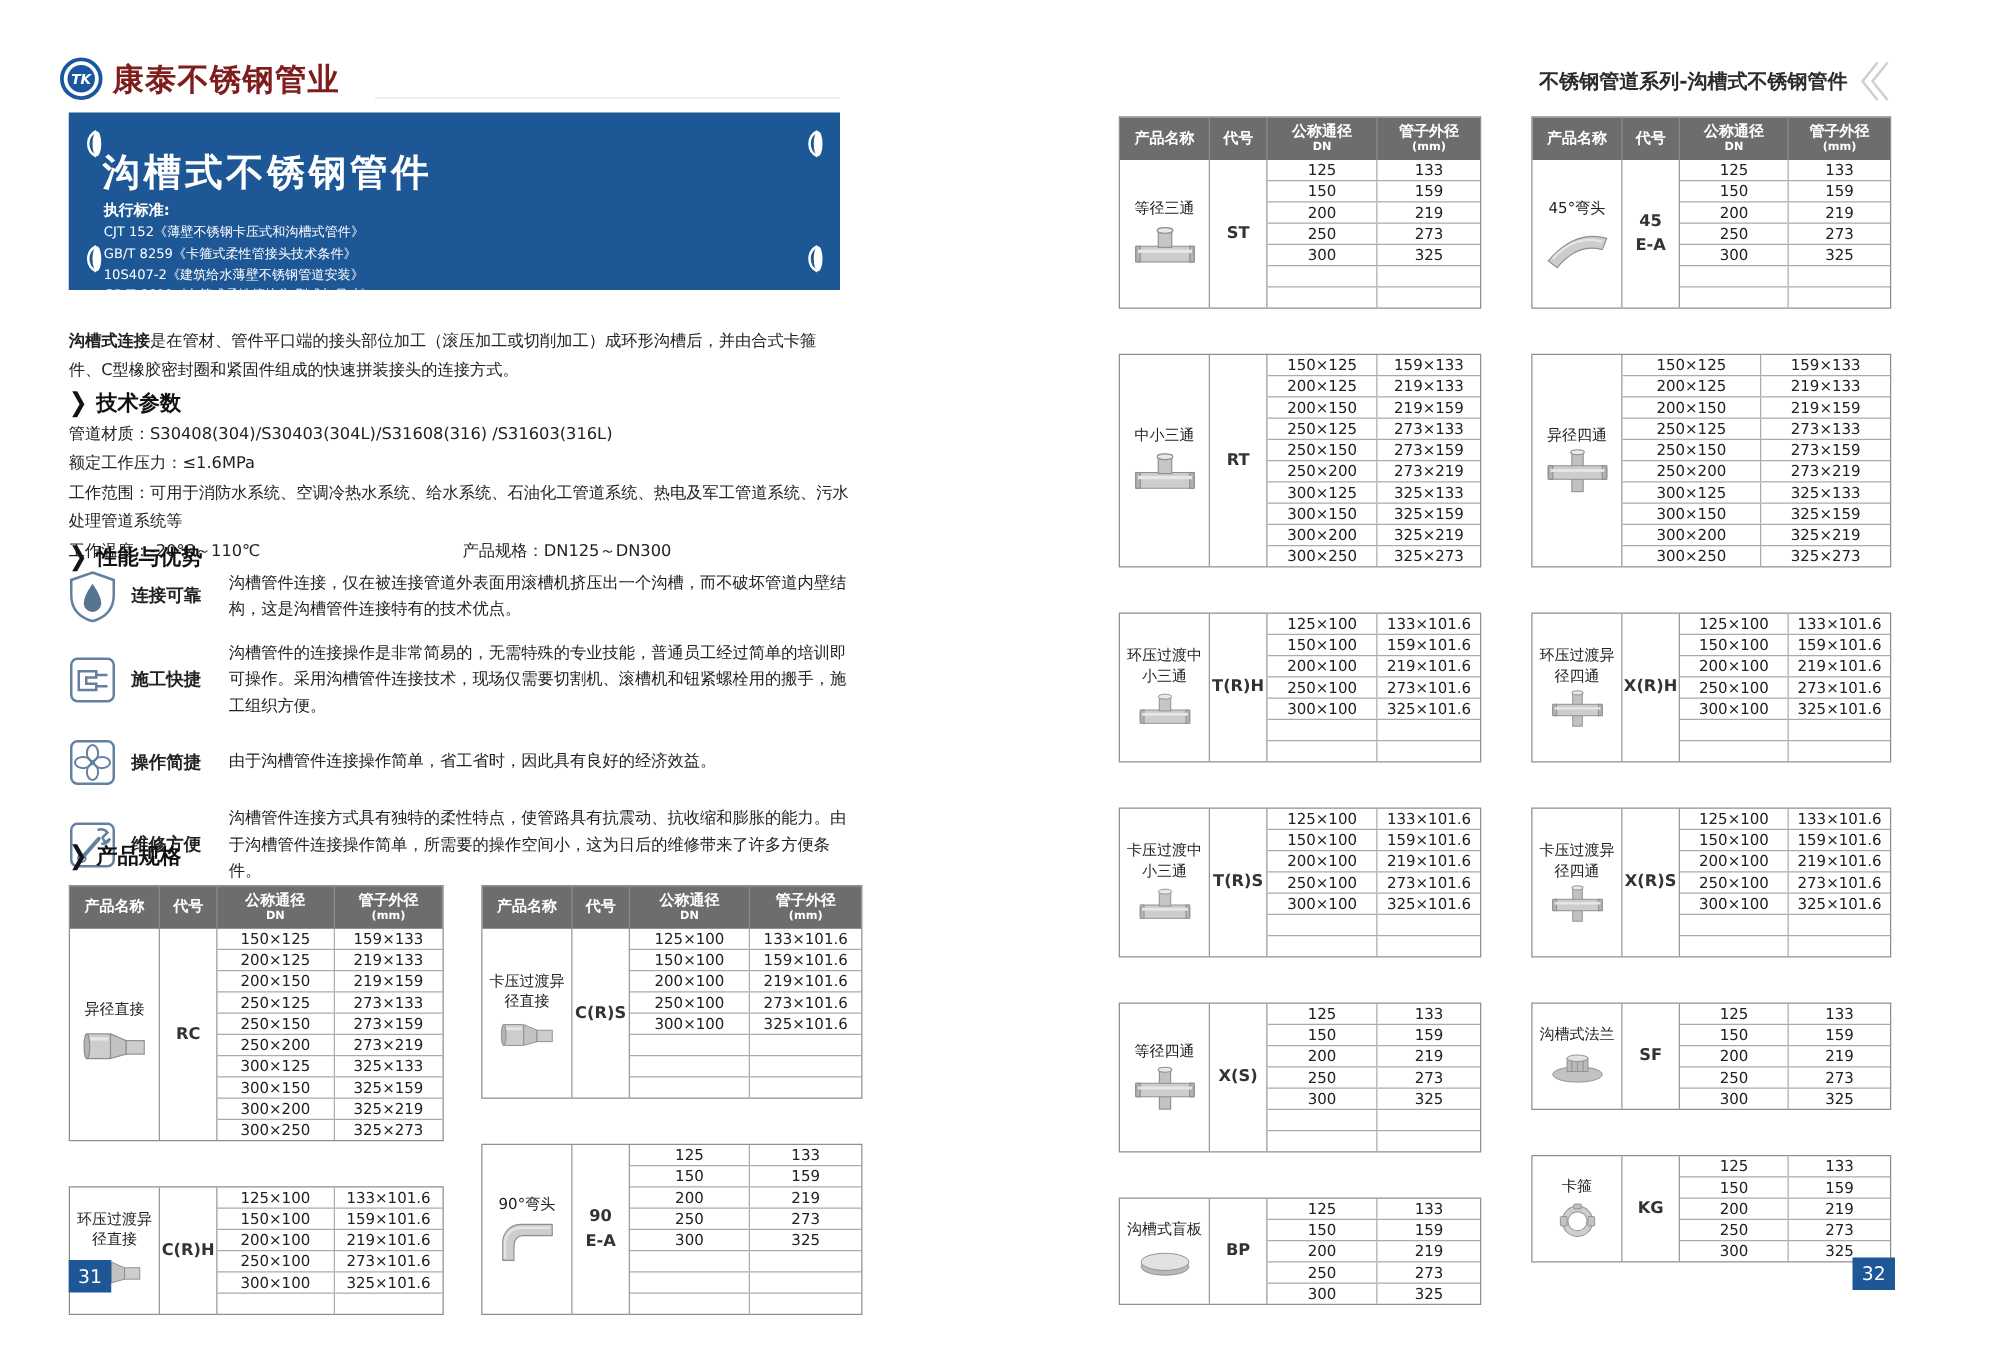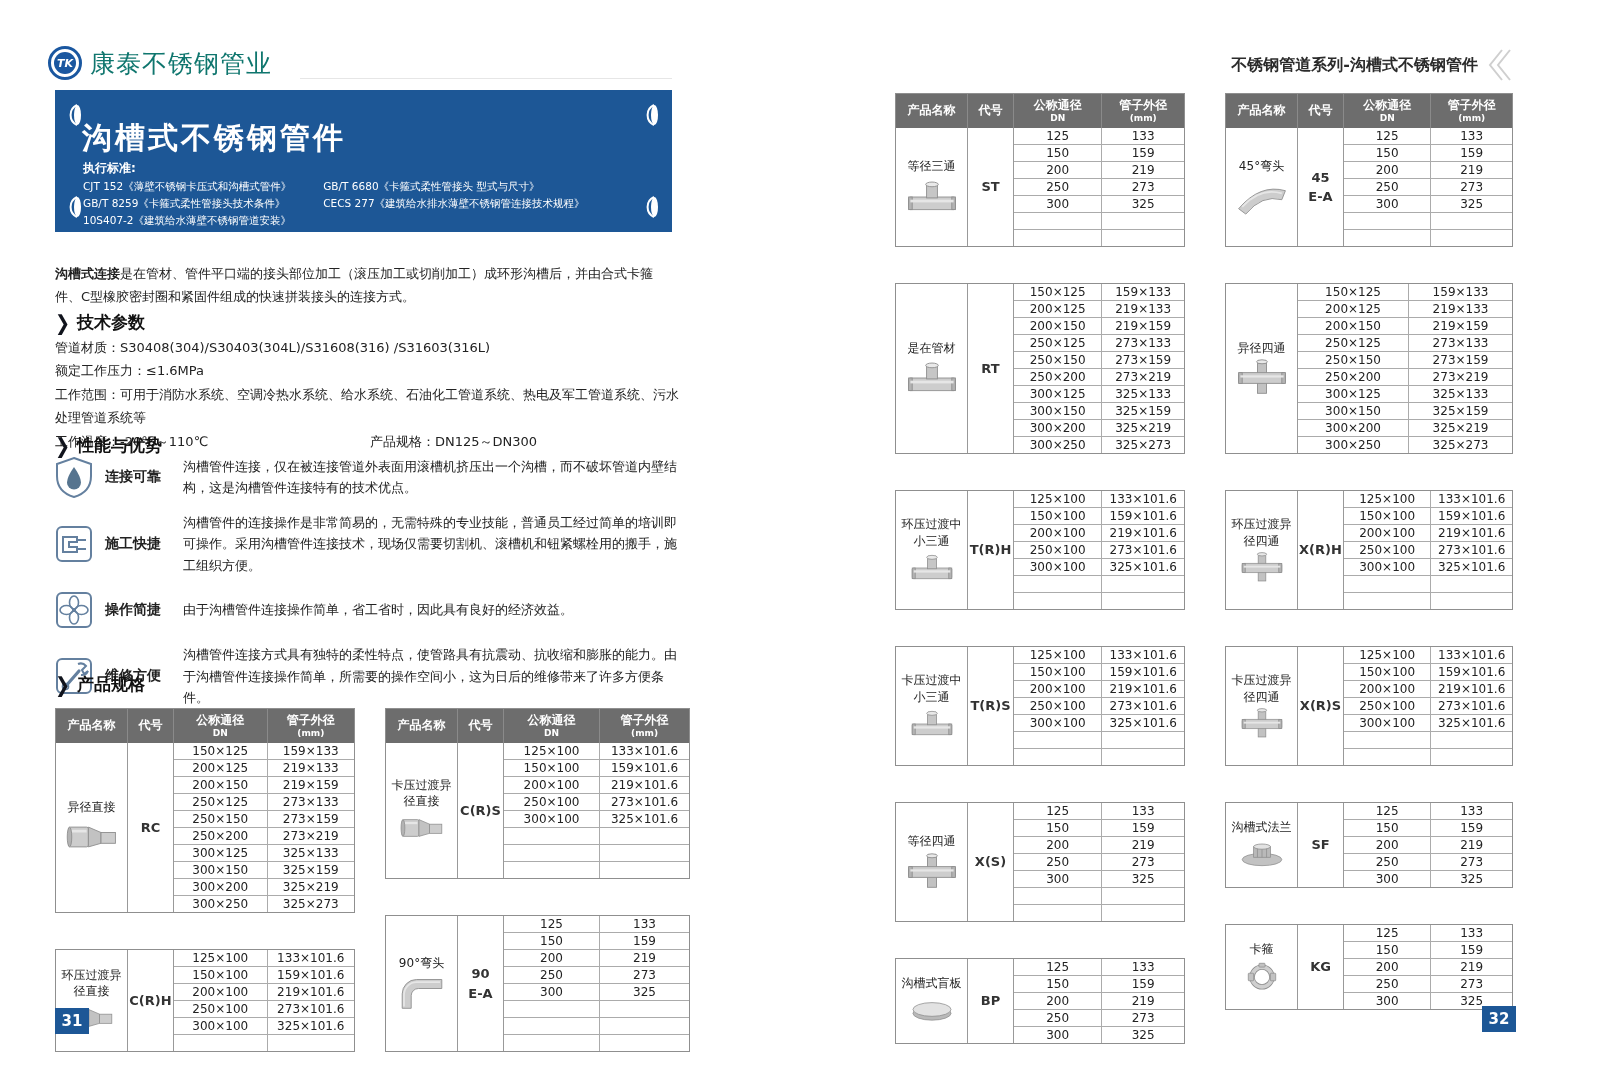--- a/index.html
+++ b/index.html
@@ -4,27 +4,27 @@
 <style>
   html,body{margin:0;padding:0;background:#fff;}
   .page{position:relative;width:1600px;height:1086px;background:#fff;overflow:hidden;
         font-family:"DejaVu Sans","Liberation Sans",sans-serif;color:#222;}
   
   .logo{position:absolute;left:48px;top:46px;display:flex;align-items:center;gap:8px;}
   .logo-mark{width:34px;height:34px;border:3px solid #1a57a0;border-radius:50%;
              display:flex;align-items:center;justify-content:center;box-sizing:border-box;}
   .logo-mark-inner{width:22px;height:22px;border-radius:50%;background:#1a57a0;color:#fff;
              font-size:11px;font-weight:bold;font-style:italic;display:flex;align-items:center;justify-content:center;}
-  .logo-text{font-size:25px;font-weight:normal;color:#0f766e;letter-spacing:1px;}
+  .logo-text{font-size:25px;font-weight:bold;color:#7f1d1d;letter-spacing:1px;}
   .logo-rule{position:absolute;left:300px;top:78px;width:372px;height:1px;background:#e6e6e6;}
   
   .banner{position:absolute;left:55px;top:90px;width:617px;height:142px;background:#1d5796;color:#fff;}
   .banner-title{position:absolute;left:27px;top:28px;font-size:30px;font-weight:bold;letter-spacing:3px;}
   .banner-std-label{position:absolute;left:28px;top:70px;font-size:12px;font-weight:bold;}
-  .banner-cols{position:absolute;left:28px;top:88px;display:flex;gap:32px;}
+  .banner-cols{position:absolute;left:28px;top:88px;display:flex;flex-direction:column;}
   .banner-col{display:flex;flex-direction:column;font-size:10.5px;line-height:1.6;}
   .pill{position:absolute;width:14px;height:24px;}
   .pill.tl{left:13px;top:13px;} .pill.tr{right:13px;top:13px;}
   .pill.bl{left:13px;bottom:13px;} .pill.br{right:13px;bottom:13px;}
   
   .intro{position:absolute;left:55px;top:250px;width:622px;font-size:13px;line-height:1.75;}
   .intro b{font-weight:bold;}
   .sec-head{position:absolute;display:flex;align-items:center;gap:7px;font-size:17px;font-weight:bold;color:#111;}
   .chev{font-size:18px;font-weight:900;color:#10131c;transform:scaleY(1.15);}
   .tech-lines{position:absolute;left:55px;top:336px;width:630px;font-size:13px;line-height:1.8;}
@@ -59,21 +59,21 @@
   .trow{display:flex;flex:1;min-height:16px;}
   .trow + .trow{border-top:1px solid #ababab;}
   .tcell{display:flex;align-items:center;justify-content:center;font-size:12px;color:#222;box-sizing:border-box;}
   .tcell.dn{flex:1.07;border-right:1px solid #ababab;}
   .tcell.od{flex:1;}
   .fit{width:54px;height:38px;}
   .fit.small{width:48px;height:32px;}
   
   .rp-header{position:absolute;left:1100px;top:48px;width:412px;display:flex;align-items:center;justify-content:flex-end;gap:8px;}
   .rp-title{font-size:16px;font-weight:bold;color:#2b2b2b;}
-  .badge{position:absolute;width:34px;height:26px;background:#1d5796;color:#fff;font-weight:bold;
+  .badge{position:absolute;width:34px;height:26px;background:#1d5796;color:#fff;font-weight:normal;
          font-size:15px;display:flex;align-items:center;justify-content:center;}
   #badge-31{left:55px;top:1008px;}
   #badge-32{left:1482px;top:1006px;}
 </style>
 </head>
 <body>
 
 <svg width="0" height="0" style="position:absolute" aria-hidden="true">
   <defs>
     <g id="sym-tee">
@@ -510,21 +510,21 @@
             <div class="trow">
               <div class="tcell dn"></div>
               <div class="tcell od"></div>
             </div>
           </div>
       </div>
     </div>
     <div class="spec-table">
       <div class="tbody">
         <div class="pcell">
-          <div class="pname">是在管材</div>
+          <div class="pname">中小三通</div>
           <svg class="fit" viewBox="0 0 60 42">
               <use href="#sym-tee"></use>
             </svg>
         </div>
         <div class="ccell">RT</div>
         <div class="rows">
             <div class="trow">
               <div class="tcell dn">150×125</div>
               <div class="tcell od">159×133</div>
             </div>

